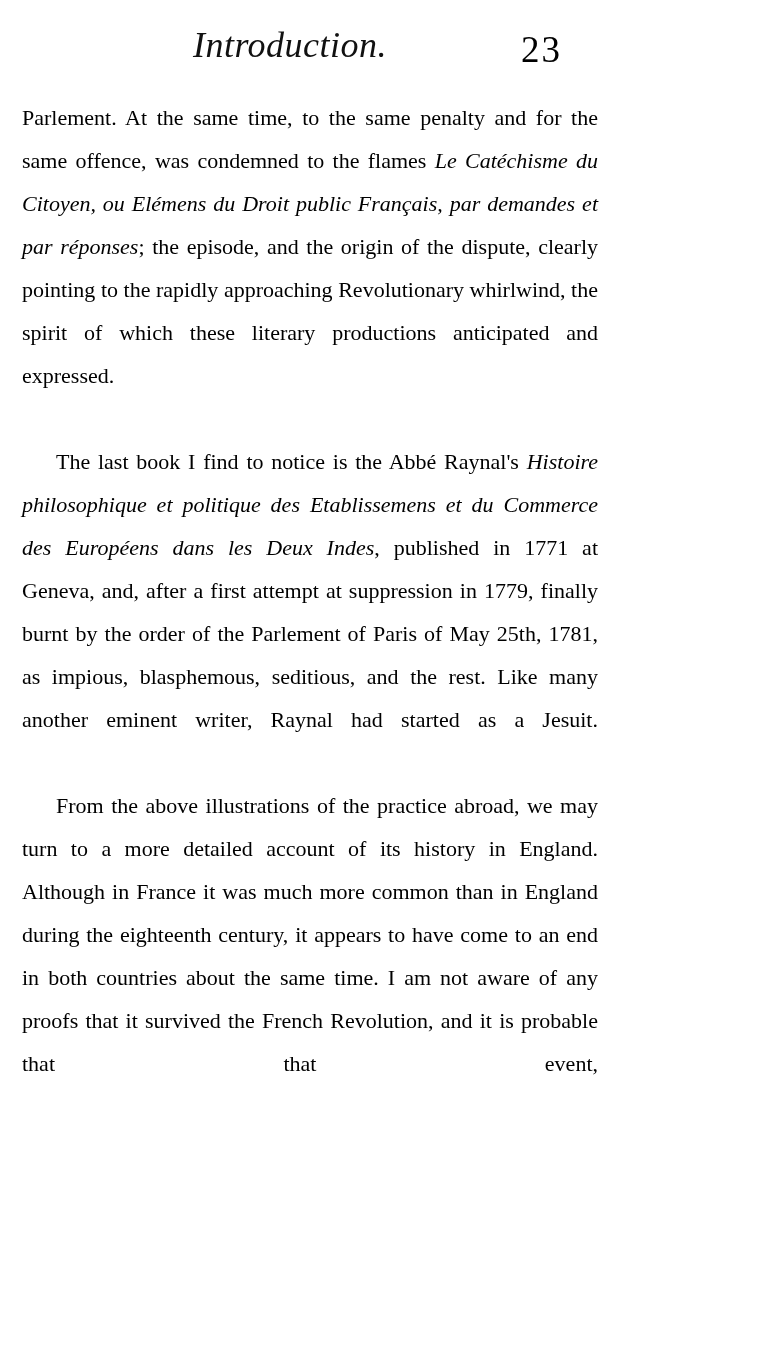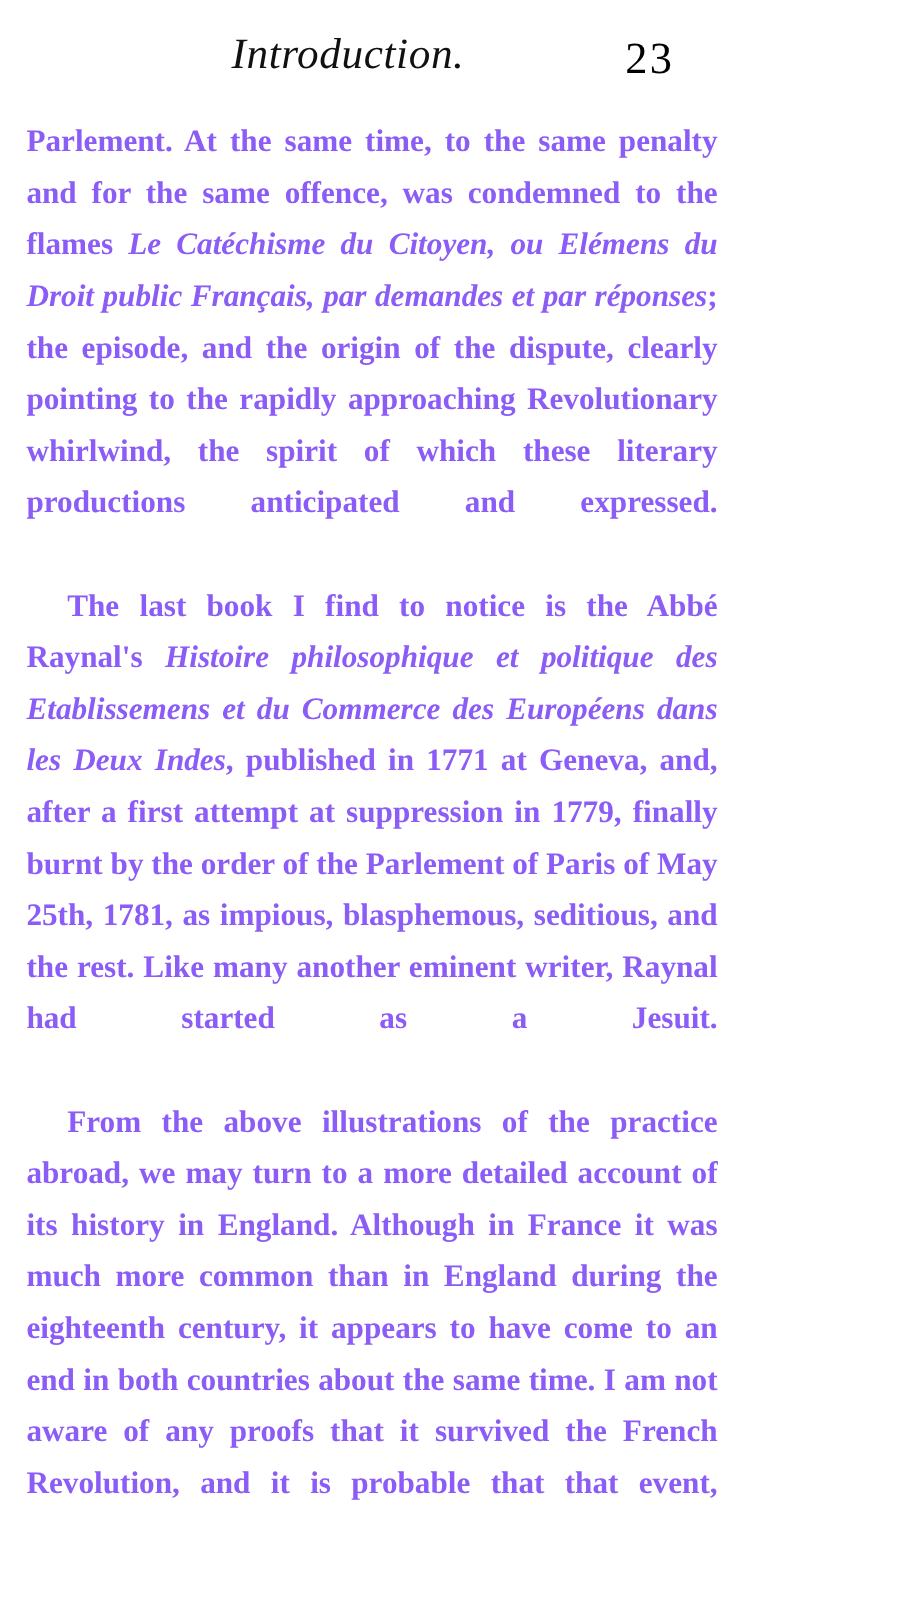--- a/index.html
+++ b/index.html
@@ -38,28 +38,27 @@
   }
   .page-number {
     position: absolute;
     right: 36px;
     top: 10px;
     font-size: 37px;
     letter-spacing: 2px;
     color: #000000;
   }
   .body-text {
-    font-size: 26px;
+    font-size: 22px;
     line-height: 43px;
     text-align: justify;
     text-justify: inter-word;
-    color: #8b5cf6;
+    color: #000000;
     -webkit-hyphens: none;
     hyphens: none;
-    font-weight: bold;
   }
   .body-text p {
     margin: 0;
     text-indent: 0;
   }
   .body-text p.indent {
     text-indent: 34px;
   }
   .body-text i {
     font-style: italic;

